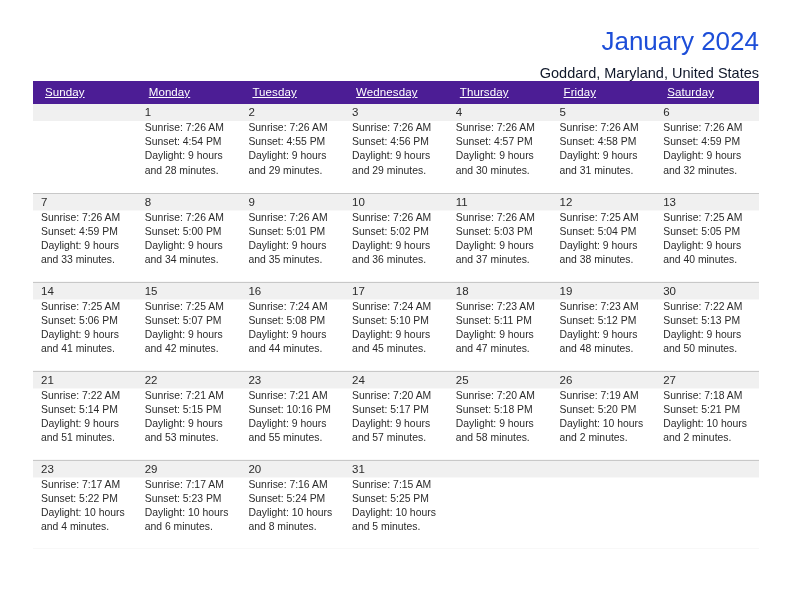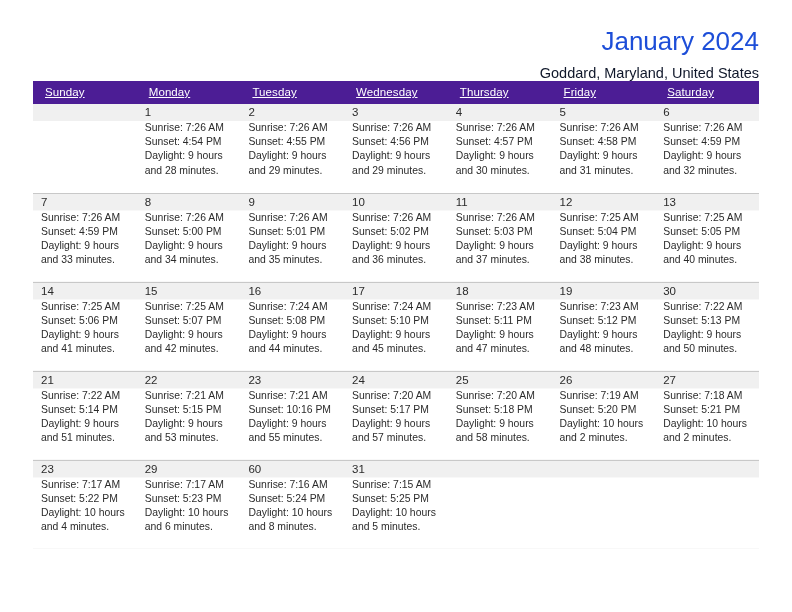--- a/index.html
+++ b/index.html
@@ -505,21 +505,21 @@
               <div class="lines">
                 <div>Sunrise: 7:17 AM</div>
                 <div>Sunset: 5:23 PM</div>
                 <div>Daylight: 10 hours</div>
                 <div>and 6 minutes.</div>
               </div>
             </div>
           </td>
           <td>
             <div class="cell-inner">
-              <div class="daynum">60</div>
+              <div class="daynum">20</div>
               <div class="lines">
                 <div>Sunrise: 7:16 AM</div>
                 <div>Sunset: 5:24 PM</div>
                 <div>Daylight: 10 hours</div>
                 <div>and 8 minutes.</div>
               </div>
             </div>
           </td>
           <td>
             <div class="cell-inner">

